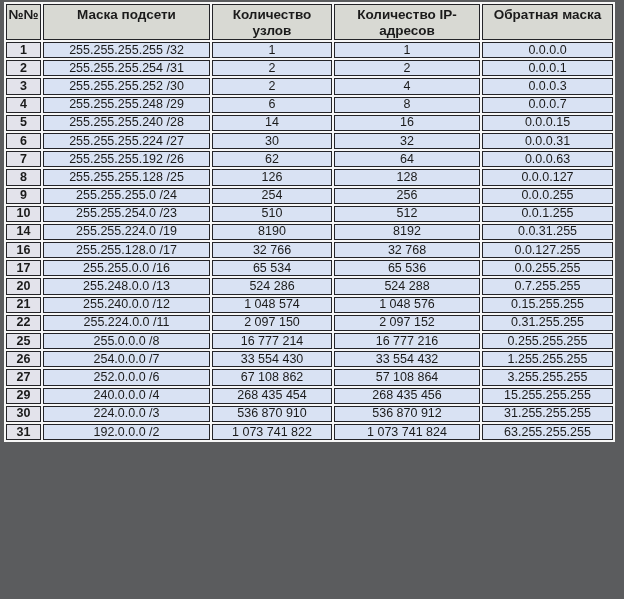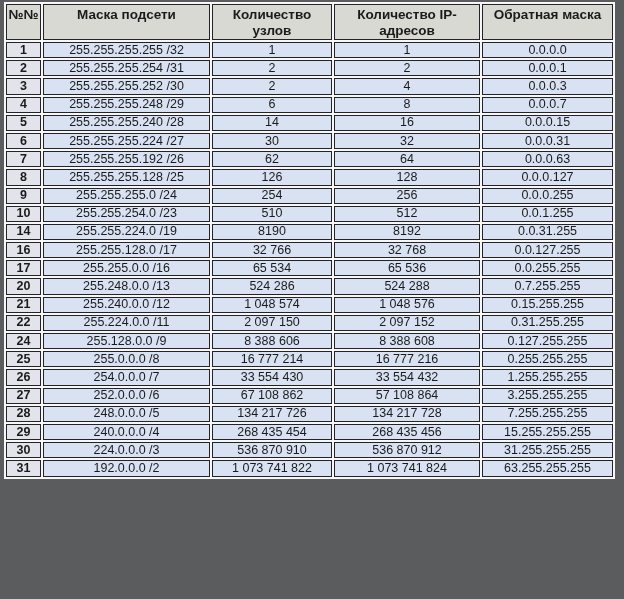--- a/index.html
+++ b/index.html
@@ -190,27 +190,20 @@
           <td class="data">0.15.255.255</td>
         </tr>
         <tr>
           <td class="num">22</td>
           <td class="data">255.224.0.0 /11</td>
           <td class="data">2 097 150</td>
           <td class="data">2 097 152</td>
           <td class="data">0.31.255.255</td>
         </tr>
         <tr>
-          <td class="num">24</td>
-          <td class="data">255.128.0.0 /9</td>
-          <td class="data">8 388 606</td>
-          <td class="data">8 388 608</td>
-          <td class="data">0.127.255.255</td>
-        </tr>
-        <tr>
           <td class="num">25</td>
           <td class="data">255.0.0.0 /8</td>
           <td class="data">16 777 214</td>
           <td class="data">16 777 216</td>
           <td class="data">0.255.255.255</td>
         </tr>
         <tr>
           <td class="num">26</td>
           <td class="data">254.0.0.0 /7</td>
           <td class="data">33 554 430</td>
@@ -218,27 +211,20 @@
           <td class="data">1.255.255.255</td>
         </tr>
         <tr>
           <td class="num">27</td>
           <td class="data">252.0.0.0 /6</td>
           <td class="data">67 108 862</td>
           <td class="data">57 108 864</td>
           <td class="data">3.255.255.255</td>
         </tr>
         <tr>
-          <td class="num">28</td>
-          <td class="data">248.0.0.0 /5</td>
-          <td class="data">134 217 726</td>
-          <td class="data">134 217 728</td>
-          <td class="data">7.255.255.255</td>
-        </tr>
-        <tr>
           <td class="num">29</td>
           <td class="data">240.0.0.0 /4</td>
           <td class="data">268 435 454</td>
           <td class="data">268 435 456</td>
           <td class="data">15.255.255.255</td>
         </tr>
         <tr>
           <td class="num">30</td>
           <td class="data">224.0.0.0 /3</td>
           <td class="data">536 870 910</td>

